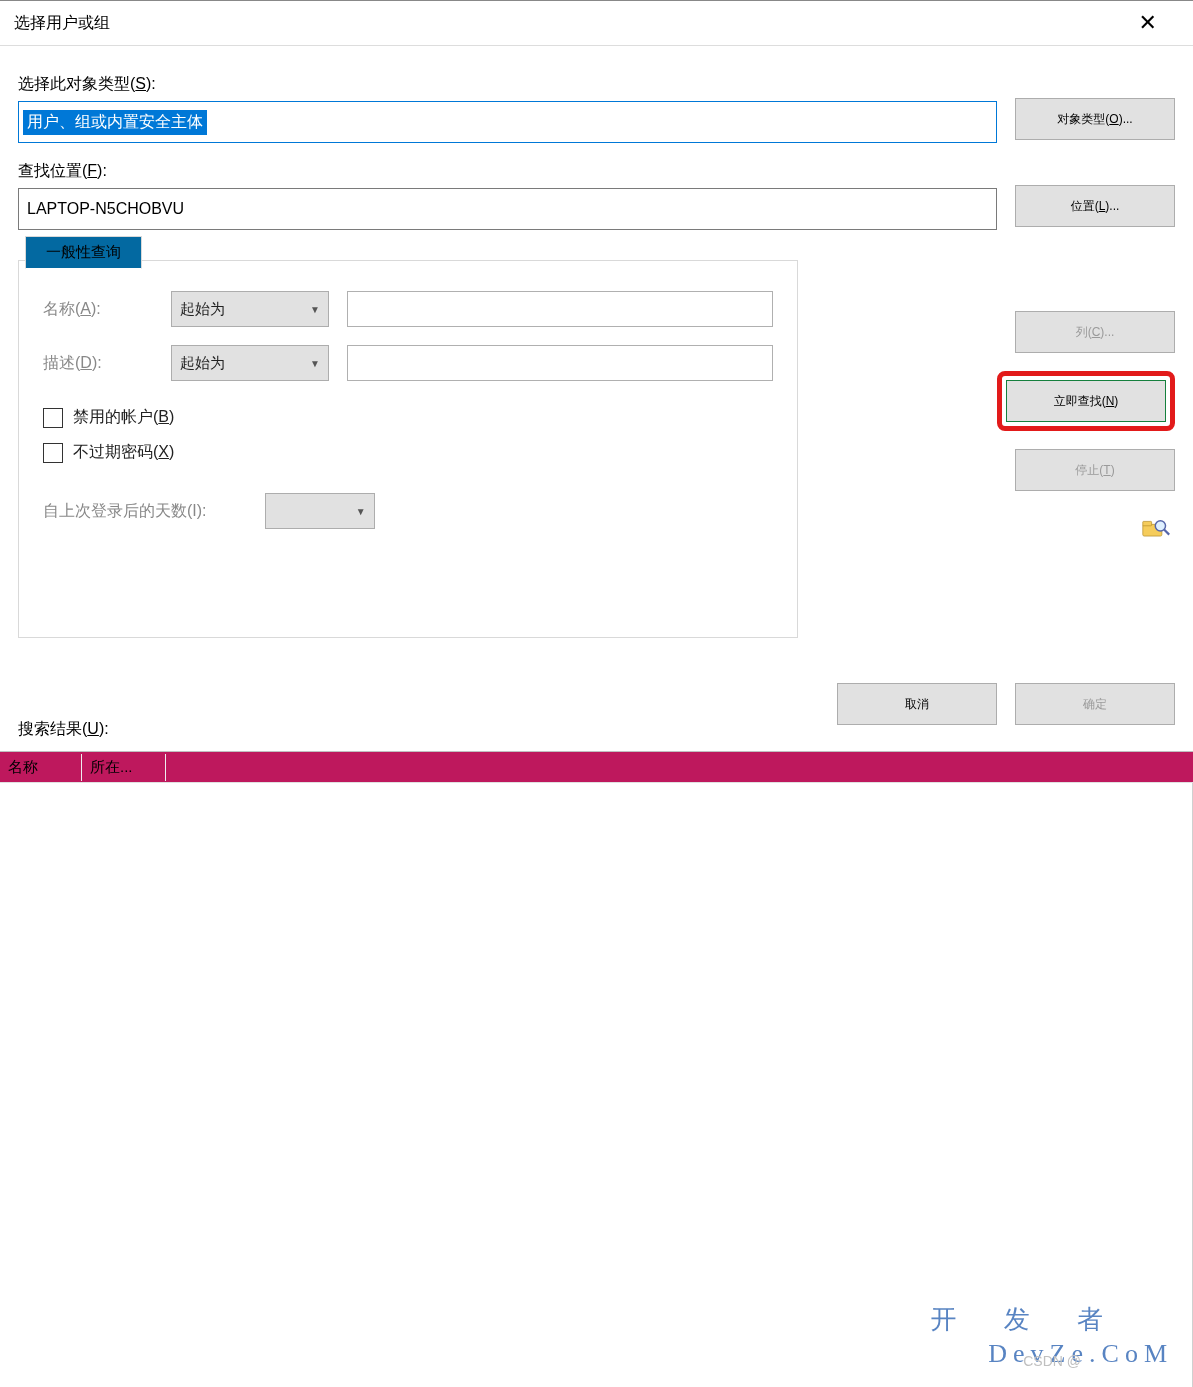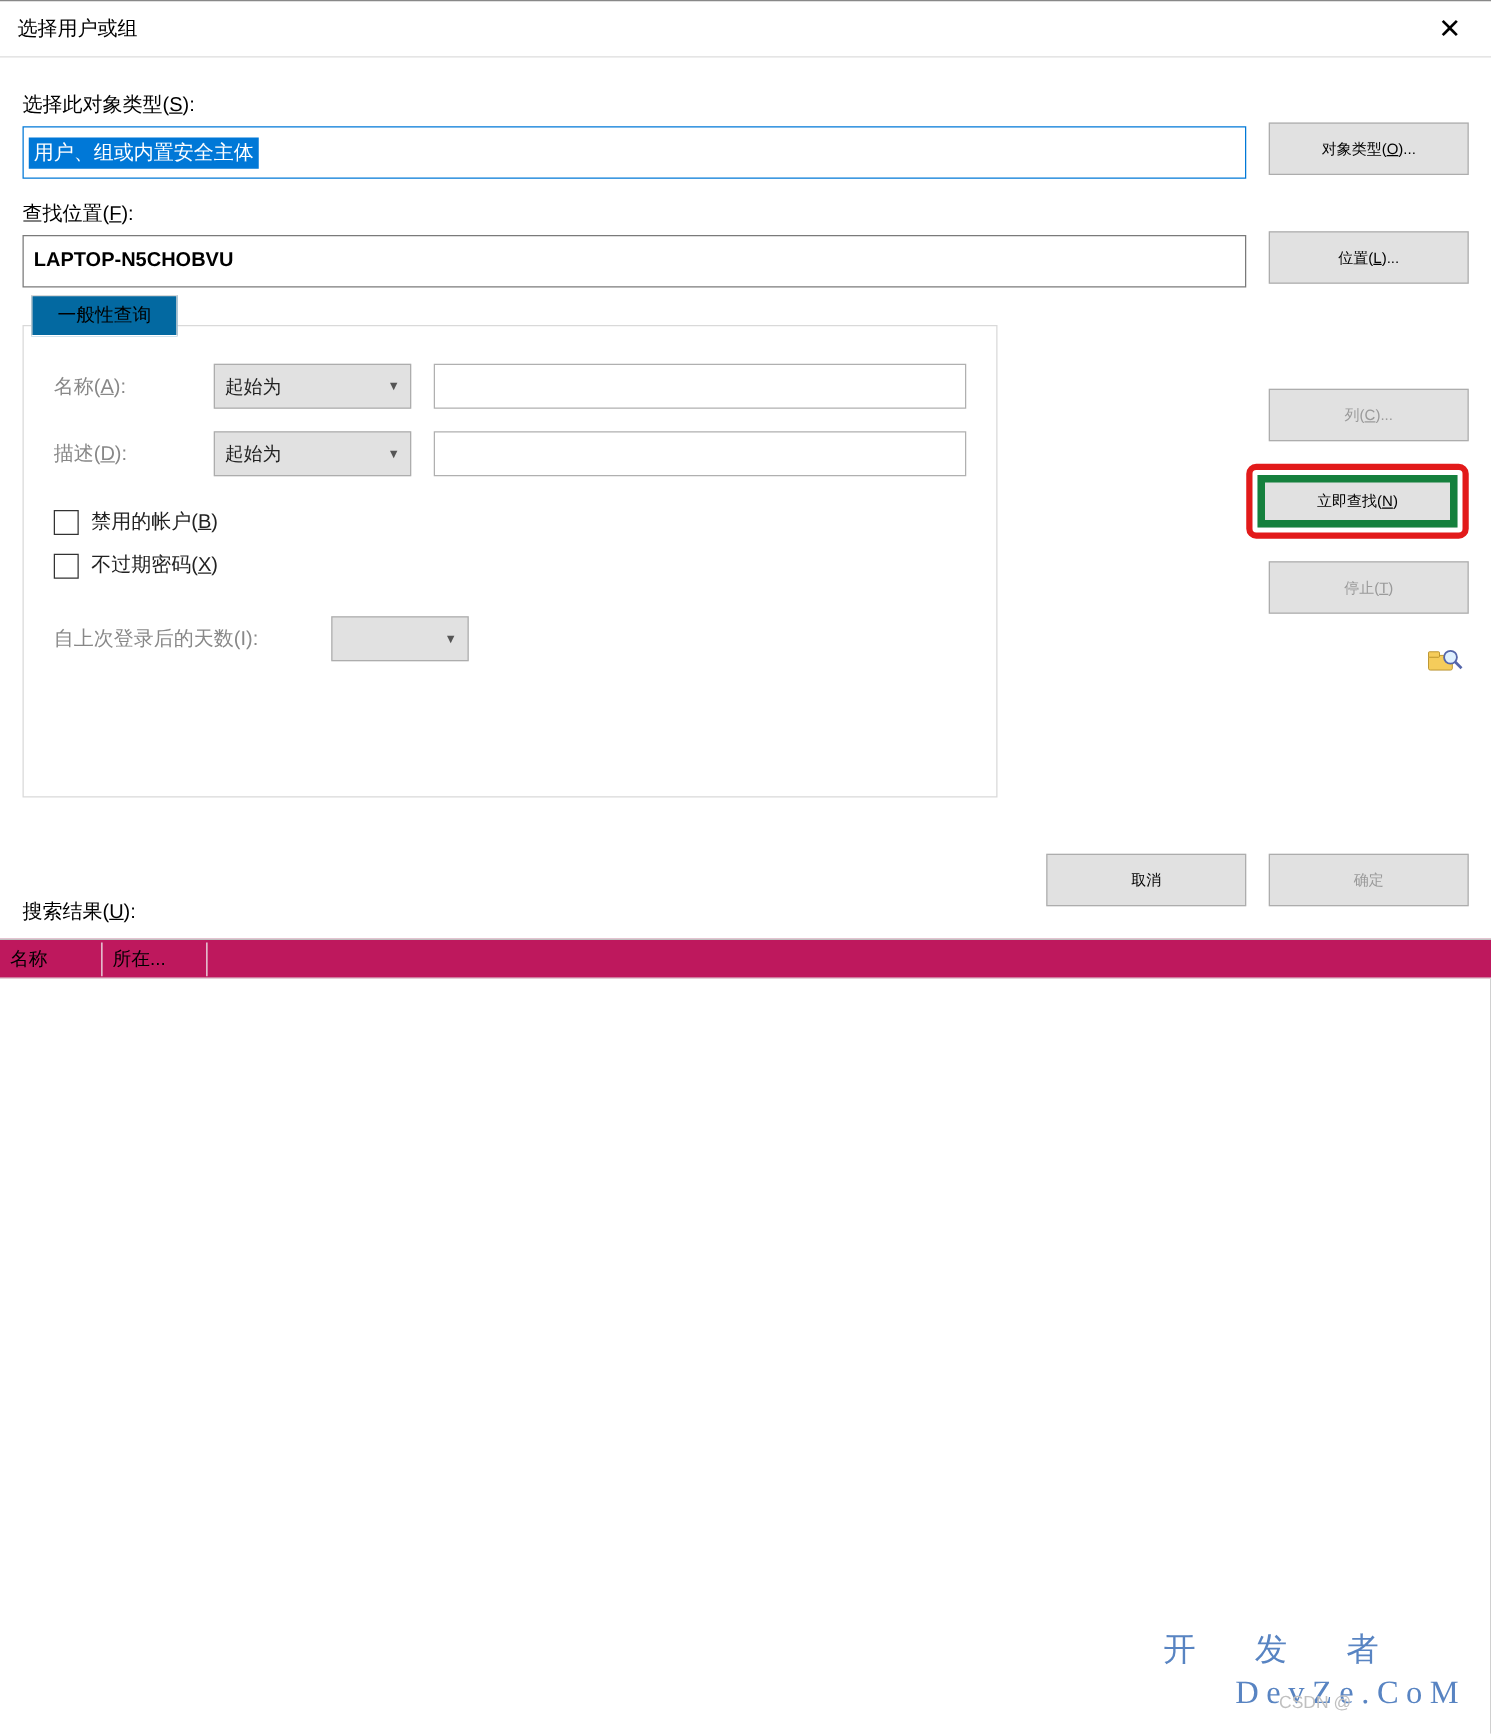--- a/index.html
+++ b/index.html
@@ -11,21 +11,21 @@
       width: 1193px;
       height: 1387px;
       position: relative;
       border-top: 1px solid #888;
     }
     .titlebar {
       height: 45px;
       display: flex;
       align-items: center;
       justify-content: space-between;
-      padding: 0 14px 0 14px;
+      padding: 0 26px 0 14px;
       border-bottom: 1px solid #ddd;
     }
     .titlebar .title { font-size: 16px; }
     .close-x {
       font-size: 22px;
       font-weight: 300;
       padding: 4px 10px;
       cursor: pointer;
     }
     .content {
@@ -49,21 +49,20 @@
       color: #9a9a9a;
     }
     .tf {
       width: 100%;
       height: 42px;
       border: 1px solid #7a7a7a;
       padding: 0 8px;
       font-size: 16px;
       font-family: inherit;
       background:#fff;
-      font-weight:bold;
     }
     .selected-field {
       width: 100%;
       height: 42px;
       border: 1px solid #0078d7;
       padding: 0 4px;
       display:flex;
       align-items:center;
       background:#fff;
     }
@@ -264,21 +263,21 @@
     </div>
   </div>
 
 </div>
 
 <div class="sidebtns">
   <button class="btn disabled">
     <span>列(</span><span class="u">C</span><span>)...</span>
   </button>
   <div class="highlight-btn">
-    <button class="btn" style="border:6px solid #15803d;">
+    <button class="btn" style="border:1px solid #15803d;">
       <span>立即查找(</span><span class="u">N</span><span>)</span>
     </button>
   </div>
   <button class="btn disabled">
     <span>停止(</span><span class="u">T</span><span>)</span>
   </button>
   <svg class="magnify" viewBox="0 0 40 30">
     <rect x="2" y="10" width="26" height="16" rx="2" fill="#f5cc5b" stroke="#b8902a"></rect>
     <rect x="2" y="6" width="12" height="6" rx="1" fill="#f5cc5b" stroke="#b8902a"></rect>
     <circle cx="26" cy="12" r="7" fill="#dff0ff" stroke="#5566aa" stroke-width="2"></circle>

